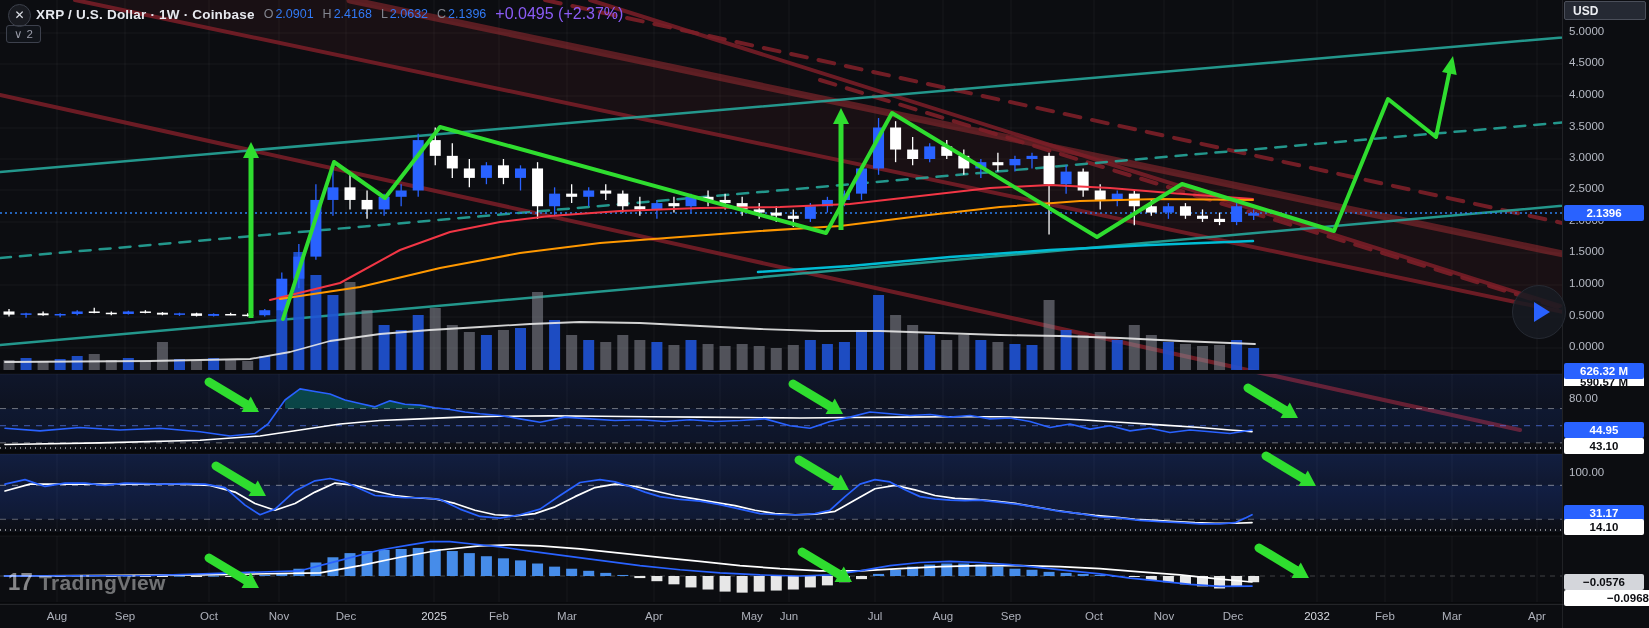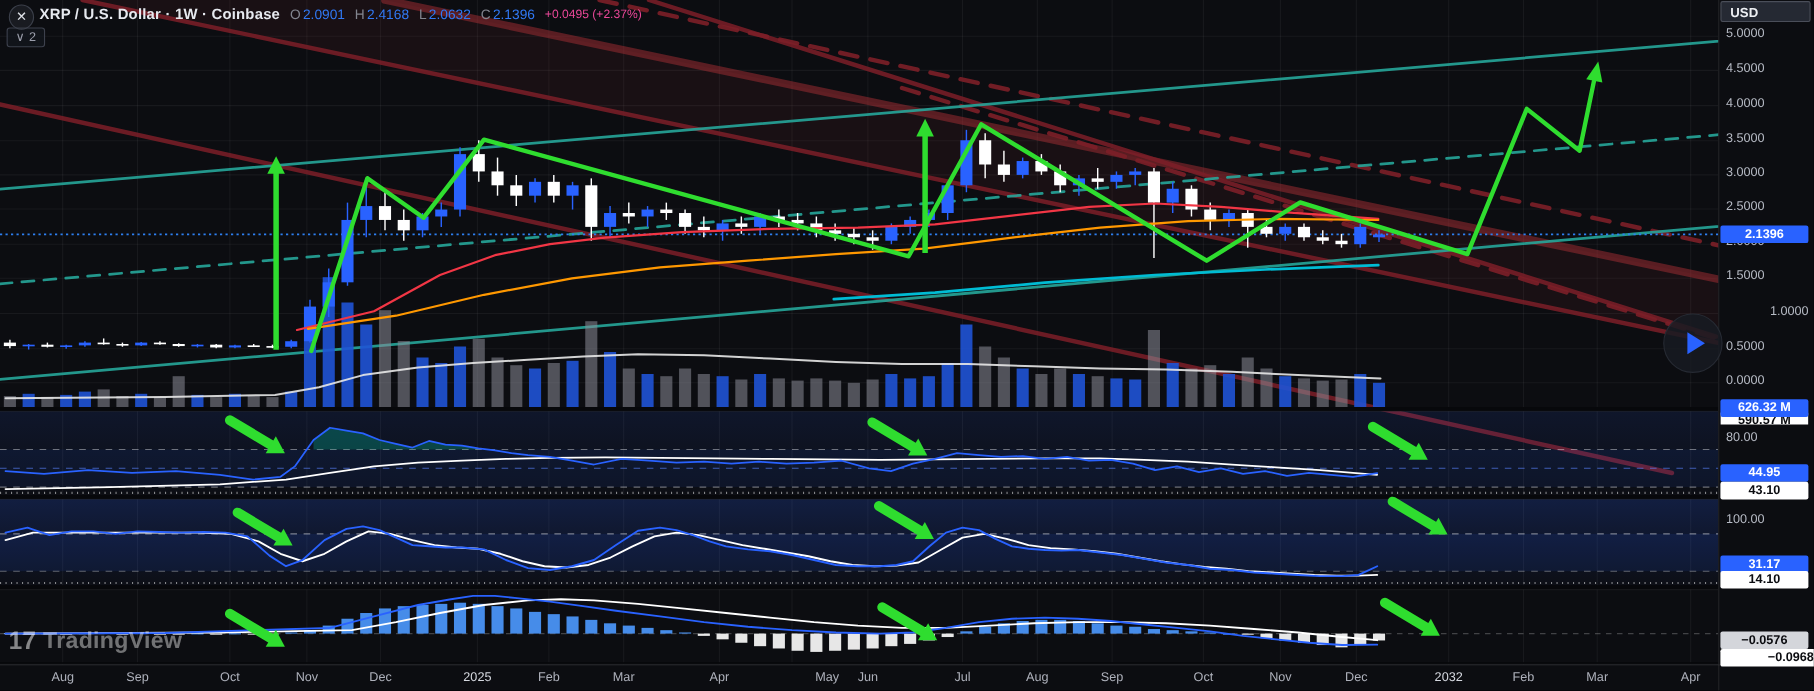--- a/index.html
+++ b/index.html
@@ -4,21 +4,21 @@
 <title>XRP / U.S. Dollar · 1W · Coinbase</title>
 <style>
   html,body{margin:0;padding:0;background:#000;}
   #root{position:relative;width:1649px;height:628px;background:#0c0d11;overflow:hidden;
         font-family:"Liberation Sans",sans-serif;-webkit-font-smoothing:antialiased;}
   #chart-svg{position:absolute;left:0;top:0;}
   .hdr{position:absolute;left:36px;top:5px;display:flex;align-items:center;white-space:nowrap;z-index:30;}
   .hdr .title{color:#e6e9ef;font-size:13.5px;font-weight:bold;letter-spacing:.2px;}
   .hdr .k{color:#82858f;font-size:12.5px;margin-left:9px;}
   .hdr .v{color:#3179f5;font-size:12.5px;margin-left:2px;}
-  .hdr .chg{color:#ec4899;font-size:11px;margin-left:9px;}
+  .hdr .chg{color:#8b5cf6;font-size:16px;margin-left:9px;}
   .close-btn{position:absolute;left:8px;top:4px;width:21px;height:21px;border-radius:50%;
      background:#34384355;border:1px solid #3c404b;color:#dfe2e8;font-size:12px;line-height:20px;
      text-align:center;cursor:pointer;z-index:31;}
   .legend-toggle{position:absolute;left:6px;top:25px;height:16px;padding:0 7px;border:1px solid #3d414d;
      border-radius:3px;background:#14171eb8;color:#9b9eab;font-size:11.5px;line-height:16px;z-index:30;
      display:flex;align-items:center;gap:4px;cursor:pointer;}
   .usd-box{position:absolute;left:1564px;top:1px;width:82px;height:19px;background:#252933;
      border:1px solid #4a4e59;border-radius:2px;color:#eceef2;font-size:12px;font-weight:bold;
      line-height:18px;padding-left:8px;box-sizing:border-box;z-index:30;cursor:pointer;}
   .ax-label{position:absolute;left:1569px;color:#b6bac4;font-size:11.5px;z-index:20;}
@@ -510,21 +510,21 @@
 
   <div id="price-axis">
       <div class="ax-label" style="top: 25px;">5.0000</div>
       <div class="ax-label" style="top: 56px;">4.5000</div>
       <div class="ax-label" style="top: 88px;">4.0000</div>
       <div class="ax-label" style="top: 120px;">3.5000</div>
       <div class="ax-label" style="top: 151px;">3.0000</div>
       <div class="ax-label" style="top: 182px;">2.5000</div>
       <div class="ax-label" style="top: 214px;">2.0000</div>
       <div class="ax-label" style="top: 245px;">1.5000</div>
-      <div class="ax-label" style="top: 277px; margin-left: 40px;">1.0000</div>
+      <div class="ax-label" style="top: 277px;">1.0000</div>
       <div class="ax-label" style="top: 309px;">0.5000</div>
       <div class="ax-label" style="top: 340px;">0.0000</div>
       <div class="ax-label" style="top: 392px;">80.00</div>
       <div class="ax-label" style="top: 466px;">100.00</div>
       <div class="badge blue" style="top: 205px;">2.1396</div>
       <div class="badge blue" style="top: 363px;">626.32 M</div>
       <div class="badge blue" style="top: 422px;">44.95</div>
       <div class="badge white" style="top: 438px;">43.10</div>
       <div class="badge blue" style="top: 505px;">31.17</div>
       <div class="badge white" style="top: 519px;">14.10</div>

